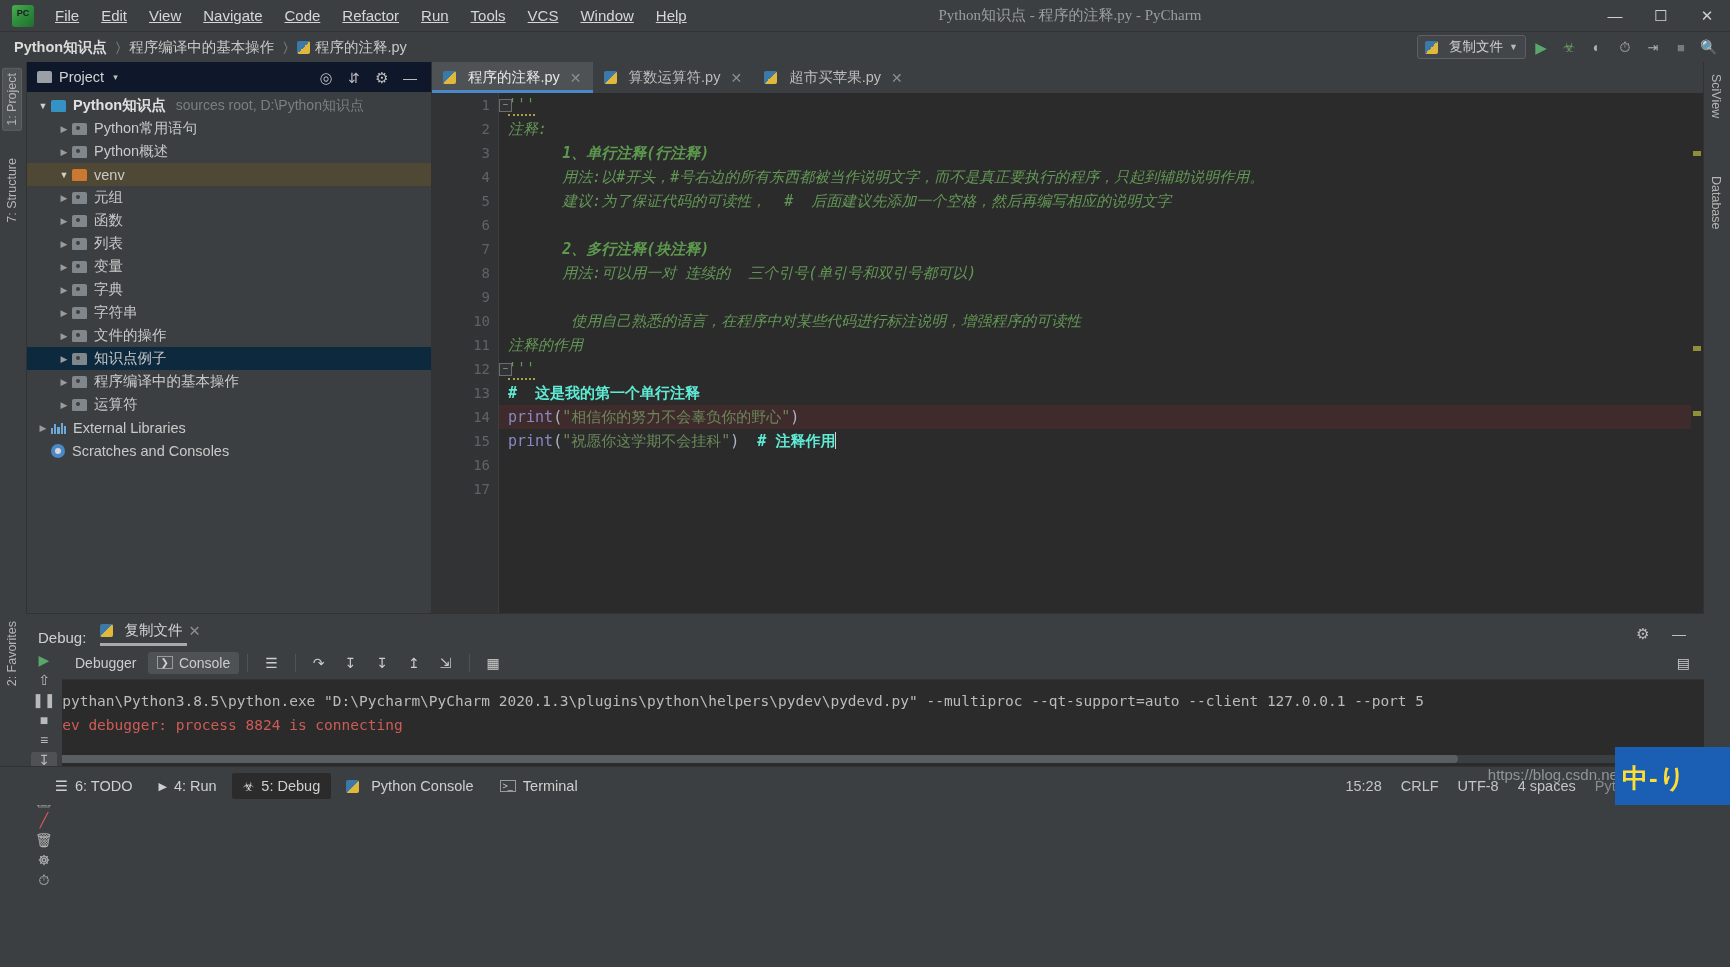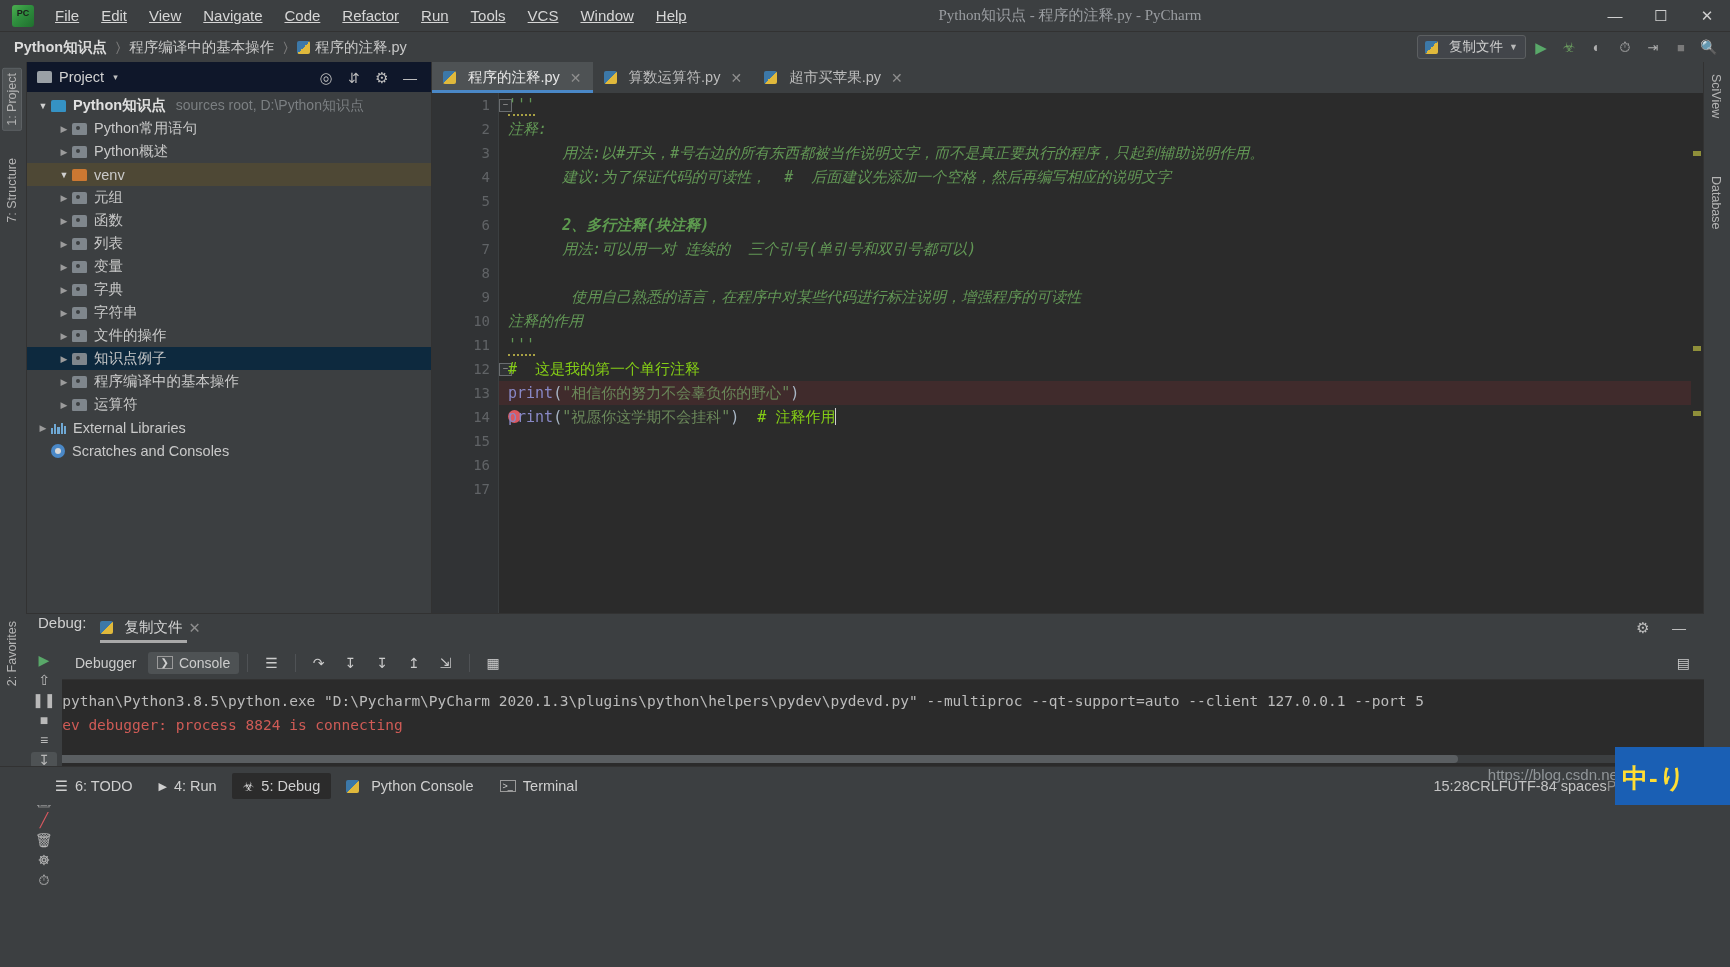--- a/index.html
+++ b/index.html
@@ -102,35 +102,35 @@
   .fold-mark{position:absolute;right:-14px;top:6px;width:11px;height:11px;
       border:1px solid #6a6d70;color:#9a9a9a;font-size:9px;line-height:9px;
       text-align:center;background:#313335;}
   .codelines{flex:1;position:relative;padding-left:10px;
        font-family:"DejaVu Sans Mono","Liberation Mono",monospace;font-size:15px;}
   .cline{height:24px;line-height:24px;white-space:pre;color:#a9b7c6;}
   .cline.bpline{background:#402b2c;margin-left:-10px;padding-left:10px;}
   .doc{color:#629755;font-style:italic;}
   .doc-b{color:#5d9a4f;font-style:italic;font-weight:bold;}
   .quote{color:#629755;}
-  .cmt{color:#84cc16;}
+  .cmt{color:#5eead4;font-weight:bold;}
   .kw{color:#8888c6;}
   .str{color:#6a8759;}
   .pnc{color:#a9b7c6;}
   .squig{border-bottom:2px dotted #a9a144;}
   .caret-bar{display:inline-block;width:1px;height:17px;background:#d0d0d0;
        vertical-align:-3px;}
   .vline{position:absolute;left:0;top:0;bottom:0;width:1px;background:#3b3f41;}
   .ed-scroll{position:absolute;right:0;top:0;bottom:0;width:12px;background:#2b2b2b;}
   .ed-mark{position:absolute;right:2px;width:8px;height:5px;background:#8f8f3a;}
 
   
   .debugpanel{position:absolute;left:26px;right:26px;bottom:38px;top:613px;
               background:#3c3f41;display:flex;flex-direction:column;}
-  .dhead{display:flex;align-items:flex-start;height:32px;padding-left:12px;gap:14px;
+  .dhead{display:flex;align-items:flex-end;height:32px;padding-left:12px;gap:14px;
          border-top:1px solid #323232;}
   .dhead .lb{font-size:15px;color:#d0d0d0;}
   .dtab{display:flex;align-items:center;gap:6px;font-size:14.5px;color:#d4d4d4;
         position:relative;padding-bottom:6px;padding-top:4px;}
   .dtab:after{content:"";position:absolute;left:0;right:14px;bottom:0;height:3px;
         background:#a9a9a9;}
   .dhead .right{margin-left:auto;display:flex;gap:10px;padding-right:12px;}
   .dbar{display:flex;align-items:center;height:33px;gap:2px;padding-left:40px;
         border-bottom:1px solid #323232;text-align:center;}
   .dbtn{display:flex;align-items:center;gap:6px;padding:3px 9px;font-size:14px;
@@ -155,22 +155,22 @@
         color:#b9b9b9;font-size:14px;border-radius:3px;}
   .dsb.active{background:#4e5254;}
 
   
   .statusbar{position:absolute;left:0;right:0;bottom:0;height:38px;background:#3c3f41;
         display:flex;align-items:center;border-top:1px solid #323232;}
   .sb-tabs{display:flex;align-items:center;gap:4px;padding-left:44px;}
   .sb-tab{display:flex;align-items:center;gap:7px;padding:5px 11px;font-size:14.5px;
         color:#cfcfcf;border-radius:2px;}
   .sb-tab.active{background:#2b2b2b;}
-  .sb-right{margin-left:auto;display:flex;align-items:center;
-        padding-right:8px;font-size:14.5px;color:#c4c4c4;}
+  .sb-right{margin-left:auto;display:flex;align-items:center;gap:19px;
+        padding-right:20px;font-size:14.5px;color:#c4c4c4;}
   .sb-hidden{color:#8b8b8b;}
   .watermark{position:absolute;right:12px;bottom:22px;color:#9fa4a8;font-size:15px;
         opacity:.85;pointer-events:none;white-space:nowrap;}
   .csdn{position:absolute;right:0;bottom:0;width:115px;height:58px;background:#1a5fb4;}
   .csdn span{position:absolute;left:7px;top:14px;color:#ffdd33;font-size:26px;
         font-weight:bold;letter-spacing:1px;}
 
   .ic{display:inline-block;line-height:1;}
   .gear:before{content:"\2699";font-size:15px;color:#bdbdbd;}
   .minus:before{content:"\2014";font-size:14px;color:#bdbdbd;}
@@ -399,20 +399,21 @@
             <div class="gline">13</div>
             <div class="gline">14<span class="bp"></span></div>
             <div class="gline">15</div>
             <div class="gline">16</div>
             <div class="gline">17</div>
           </div>
         <div class="codelines" id="codelines">
           <div class="vline" style="left:0"></div>
         <div class="cline"><span class="quote squig">'''</span></div>
             <div class="cline"><span class="doc">注释:</span></div>
+            <div class="cline"><span class="doc-b">      1、单行注释(行注释)</span></div>
             <div class="cline"><span class="doc">      用法:以#开头，#号右边的所有东西都被当作说明文字，而不是真正要执行的程序，只起到辅助说明作用。</span></div>
             <div class="cline"><span class="doc">      建议:为了保证代码的可读性，  #  后面建议先添加一个空格，然后再编写相应的说明文字</span></div>
             <div class="cline"><span class="doc"></span></div>
             <div class="cline"><span class="doc-b">      2、多行注释(块注释)</span></div>
             <div class="cline"><span class="doc">      用法:可以用一对 连续的  三个引号(单引号和双引号都可以)</span></div>
             <div class="cline"><span class="doc"></span></div>
             <div class="cline"><span class="doc">       使用自己熟悉的语言，在程序中对某些代码进行标注说明，增强程序的可读性</span></div>
             <div class="cline"><span class="doc">注释的作用</span></div>
             <div class="cline"><span class="quote squig">'''</span></div>
             <div class="cline"><span class="cmt">#  这是我的第一个单行注释</span></div>

